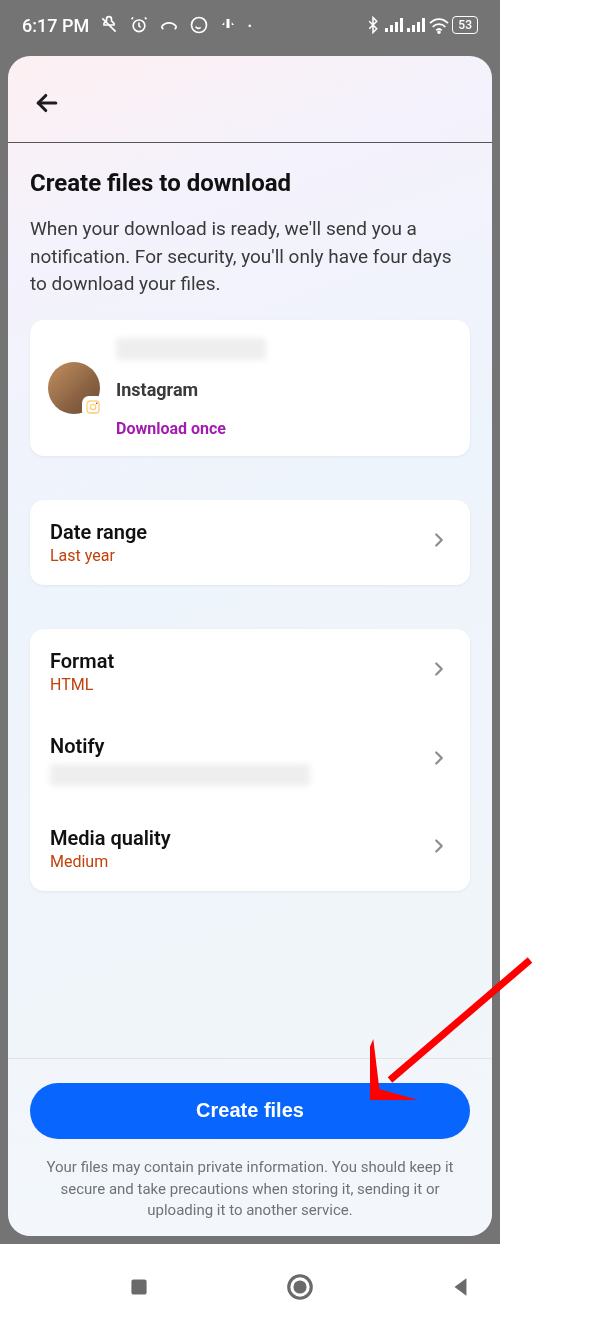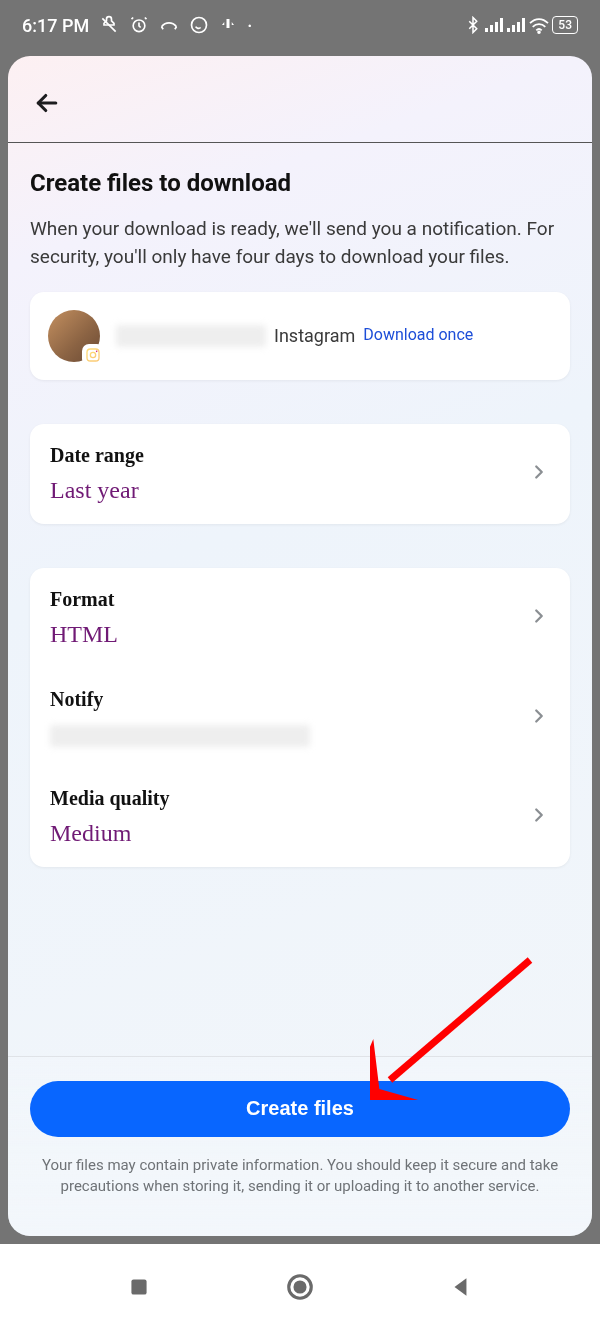--- a/index.html
+++ b/index.html
@@ -5,21 +5,21 @@
   * { box-sizing: border-box; margin: 0; padding: 0; }
   body {
     font-family: -apple-system, BlinkMacSystemFont, "Segoe UI", Roboto, Helvetica, Arial, sans-serif;
     background: #ffffff;
     width: 600px;
     height: 1333px;
     overflow: hidden;
     position: relative;
   }
   .phone-frame {
-    width: 600px;
+    width: 500px;
     height: 1244px;
     background: #747474;
     position: relative;
   }
   .status-bar {
     height: 50px;
     display: flex;
     align-items: center;
     justify-content: space-between;
     padding: 0 22px;
@@ -106,53 +106,53 @@
   .ig-badge {
     position: absolute;
     right: -4px; bottom: -4px;
     width: 22px; height: 22px;
     background: #fff;
     border-radius: 7px;
     display: flex;
     align-items: center;
     justify-content: center;
   }
-  .account-text { display: flex; flex-direction: row; gap: 8px; }
+  .account-text { display: flex; flex-direction: column; gap: 19px; font-weight: bold; }
   .account-name-redacted {
     width: 150px; height: 22px;
     background: #eeeeee;
     filter: blur(3px);
     border-radius: 3px;
   }
   .account-platform { font-size: 18px; color: #3a3a3a; }
-  .account-sub { font-size: 16px; color: #1d4ed8; }
+  .account-sub { font-size: 16px; color: #a21caf; }
   .settings-card { margin-bottom: 44px; }
   .settings-card .row,
   .settings-card2 .row {
     padding: 20px 20px;
     display: flex;
     align-items: center;
     justify-content: space-between;
   }
-  .row-text { display: flex; flex-direction: column; gap: 10px; font-family: Liberation Serif, serif; }
+  .row-text { display: flex; flex-direction: column; gap: 2px; }
   .row-label { font-size: 20px; font-weight: 600; color: #111; }
-  .row-value { font-size: 24px; color: #701a75; }
+  .row-value { font-size: 16px; color: #c2410c; }
   .row-value-redacted {
     width: 260px; height: 22px;
     background: #eeeeee;
     filter: blur(3px);
     border-radius: 3px;
     margin-top: 4px;
   }
   .chevron { color: #8b8f93; }
   .settings-card2 { margin-bottom: 20px; }
   .spacer { flex: 1; }
   .bottom-area {
     border-top: 1px solid rgba(0,0,0,0.08);
-    padding: 24px 22px 38px 22px;
+    padding: 24px 22px 14px 22px;
     background: linear-gradient(180deg, rgba(244,248,252,0.3), rgba(244,248,252,0.6));
   }
   .primary-btn {
     width: 100%;
     background: #0866ff;
     color: #fff;
     border: none;
     border-radius: 40px;
     height: 56px;
     font-size: 20px;

